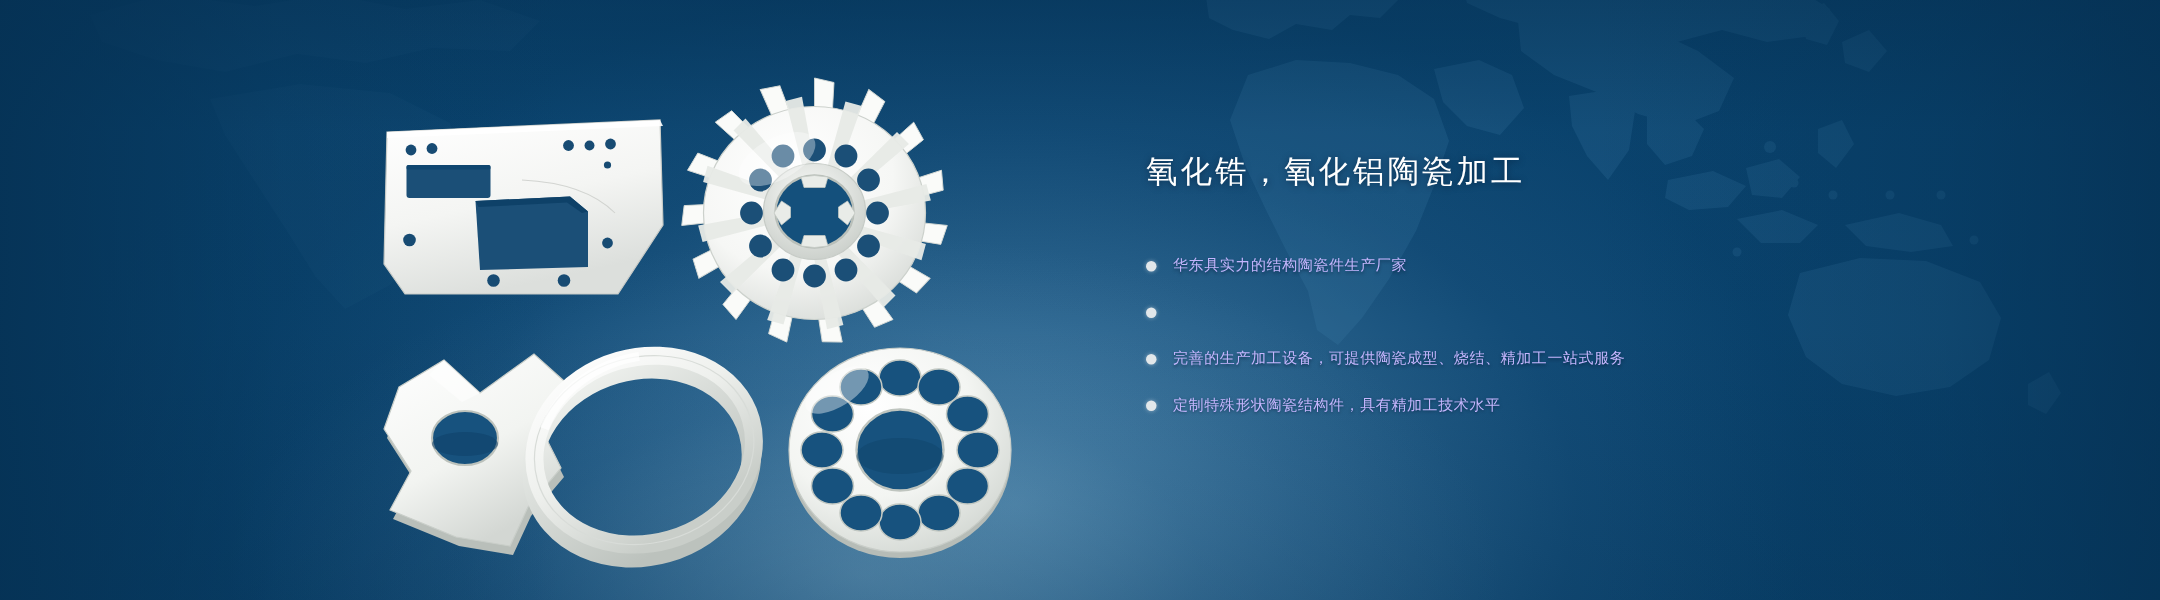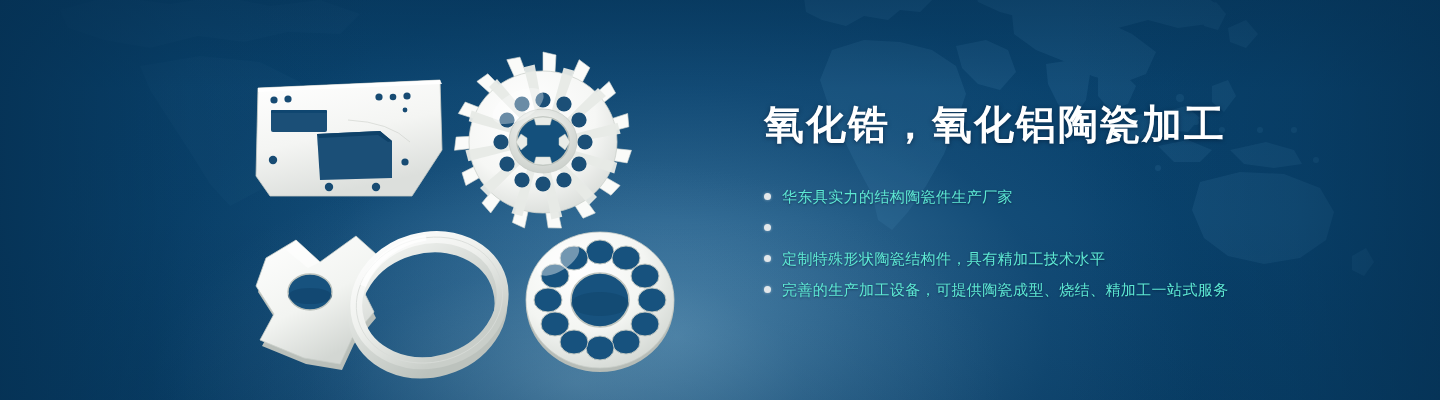--- a/index.html
+++ b/index.html
@@ -69,24 +69,24 @@
   .p-ring    { left:340px; top:222px; width:180px; height:160px; }
   .p-disc    { left:518px; top:224px; width:164px; height:152px; }
 
   
   .copy{
     position:absolute;
     left:764px; top:104px;
     width:600px;
   }
   .title{
-    font-size:40px;
+    font-size:21px;
     line-height:1;
     color:#ffffff;
-    font-weight:700;
+    font-weight:400;
     letter-spacing:2px;
     text-shadow:0 1px 4px rgba(0,20,44,0.55);
     white-space:nowrap;
   }
   .bullets{
     list-style:none;
     margin-top:41px;
   }
   .bullets li{
     display:flex;
@@ -96,22 +96,22 @@
   }
   .dot{
     width:7px; height:7px;
     border-radius:50%;
     background:#e2e7ea;
     flex:0 0 auto;
     margin-right:11px;
     box-shadow:0 0 3px rgba(255,255,255,.45);
   }
   .btext{
-    font-size:15px;
-    color:#5eead4;
+    font-size:10px;
+    color:#c4b5fd;
     letter-spacing:.4px;
     line-height:1;
     text-shadow:0 1px 2px rgba(0,18,40,0.5);
     white-space:nowrap;
   }
 </style>
 </head>
 <body>
 
 <div class="banner">
@@ -383,23 +383,23 @@
     <ul class="bullets">
       <li>
         <span class="dot"></span>
         <span class="btext">华东具实力的结构陶瓷件生产厂家</span>
       </li>
       <li>
         <span class="dot"></span>
       </li>
       <li>
         <span class="dot"></span>
-        <span class="btext">定制特殊形状陶瓷结构件，具有精加工技术水平</span>
+        <span class="btext">完善的生产加工设备，可提供陶瓷成型、烧结、精加工一站式服务</span>
       </li>
       <li>
         <span class="dot"></span>
-        <span class="btext">完善的生产加工设备，可提供陶瓷成型、烧结、精加工一站式服务</span>
+        <span class="btext">定制特殊形状陶瓷结构件，具有精加工技术水平</span>
       </li>
     </ul>
 
   </div>
 
 </div>
 
 </body></html>

